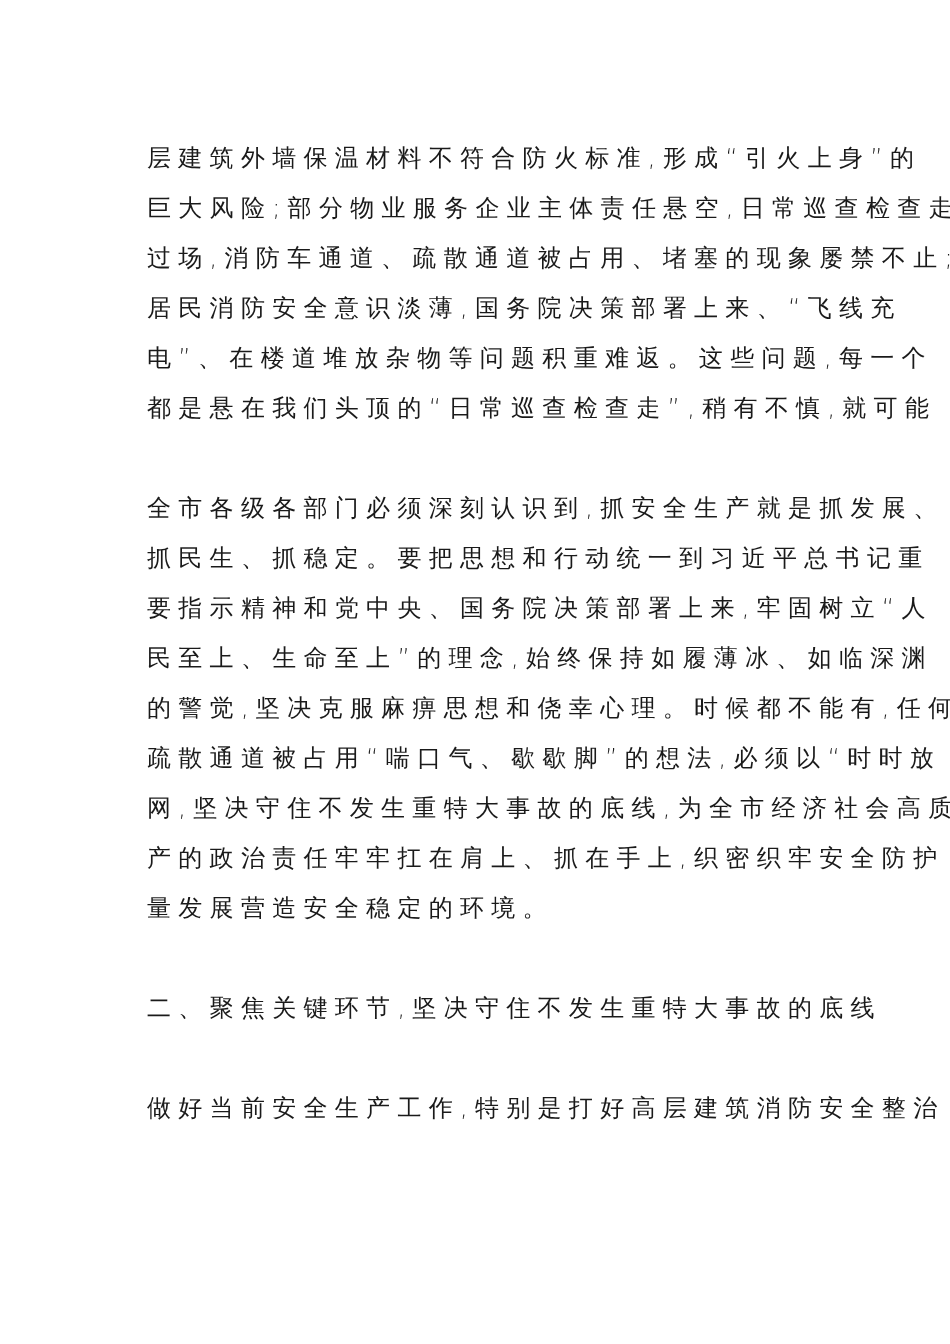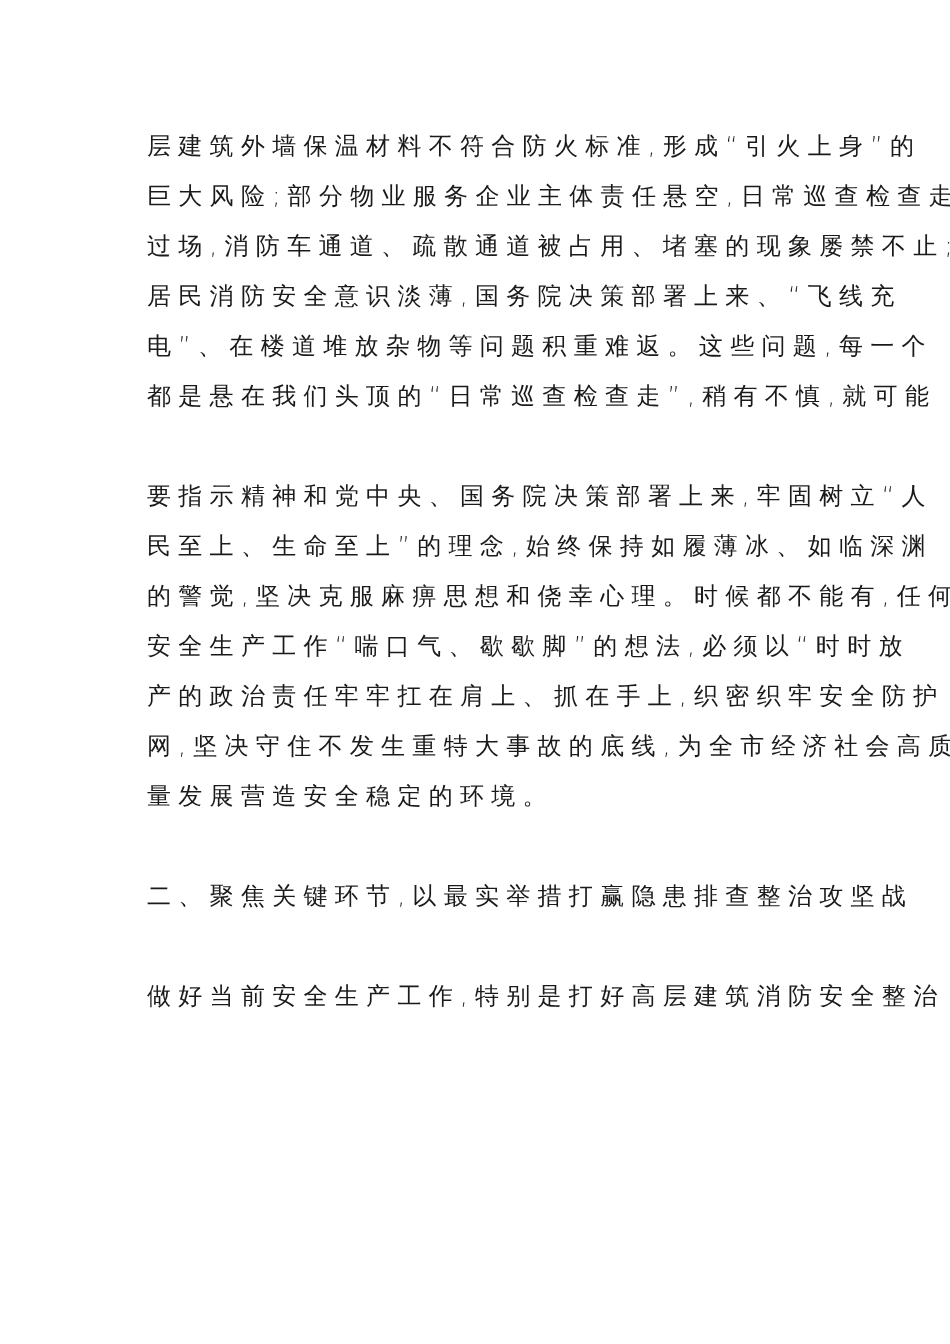--- a/index.html
+++ b/index.html
@@ -11,21 +11,21 @@
       width: 950px;
       height: 1344px;
       position: relative;
       overflow: hidden;
       font-family: "DejaVu Sans", "Liberation Sans", sans-serif;
       color: #1a1a1a;
     }
     .page {
       position: absolute;
       left: 147px;
-      top: 128px;
+      top: 140px;
       width: 660px;
     }
     .line {
       display: block;
       height: 50px;
       line-height: 36px;
       font-size: 24px;
       letter-spacing: 7.3px;
       white-space: nowrap;
       font-weight: 300;
@@ -44,33 +44,35 @@
     <span class="line">巨大风险;部分物业服务企业主体责任悬空,日常巡查检查走</span>
     <span class="line">过场,消防车通道、疏散通道被占用、堵塞的现象屡禁不止;</span>
     <span class="line">居民消防安全意识淡薄,国务院决策部署上来、“飞线充</span>
     <span class="line">电”、在楼道堆放杂物等问题积重难返。这些问题,每一个</span>
     <span class="line">都是悬在我们头顶的“日常巡查检查走”,稍有不慎,就可能</span>
   </div>
 
   <div class="gap"></div>
 
   <div>
+    <span class="line">全市各级各部门必须深刻认识到,抓安全生产就是抓发展、</span>
+    <span class="line">抓民生、抓稳定。要把思想和行动统一到习近平总书记重</span>
     <span class="line">要指示精神和党中央、国务院决策部署上来,牢固树立“人</span>
     <span class="line">民至上、生命至上”的理念,始终保持如履薄冰、如临深渊</span>
     <span class="line">的警觉,坚决克服麻痹思想和侥幸心理。时候都不能有,任何</span>
-    <span class="line">安全生产工作“喘口气、歇歇脚”的想法,必须以“时时放</span>
+    <span class="line">疏散通道被占用“喘口气、歇歇脚”的想法,必须以“时时放</span>
+    <span class="line">网,坚决守住不发生重特大事故的底线,为全市经济社会高质</span>
     <span class="line">产的政治责任牢牢扛在肩上、抓在手上,织密织牢安全防护</span>
-    <span class="line">网,坚决守住不发生重特大事故的底线,为全市经济社会高质</span>
     <span class="line">量发展营造安全稳定的环境。</span>
   </div>
 
   <div class="gap"></div>
 
   <div>
-    <span class="line">二、聚焦关键环节,以最实举措打赢隐患排查整治攻坚战</span>
+    <span class="line">二、聚焦关键环节,坚决守住不发生重特大事故的底线</span>
   </div>
 
   <div class="gap"></div>
 
   <div>
     <span class="line">做好当前安全生产工作,特别是打好高层建筑消防安全整治</span>
   </div>
 
 </div>
 

